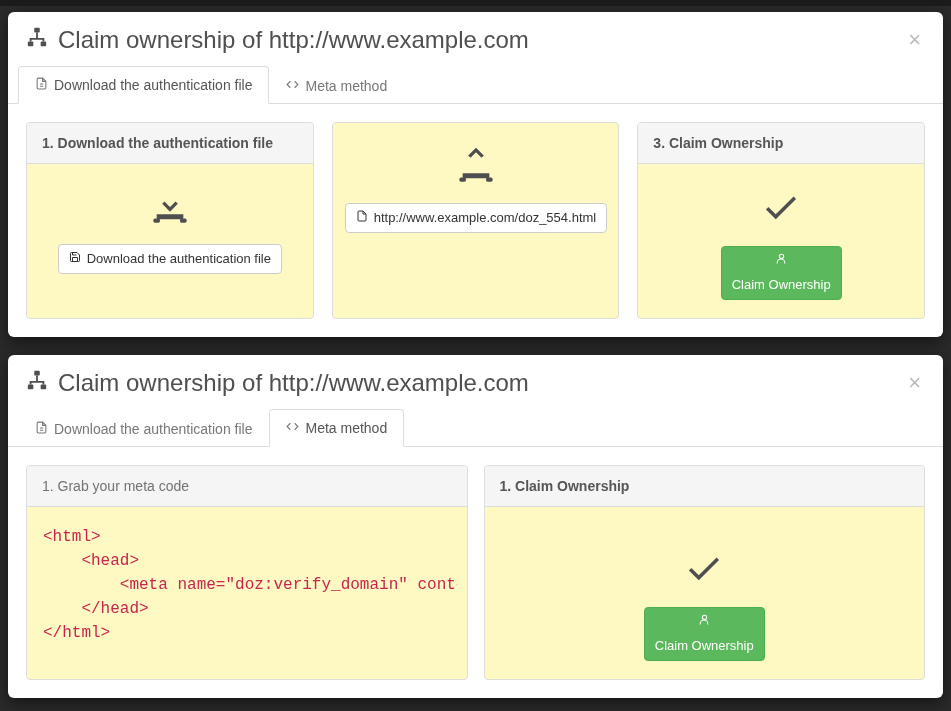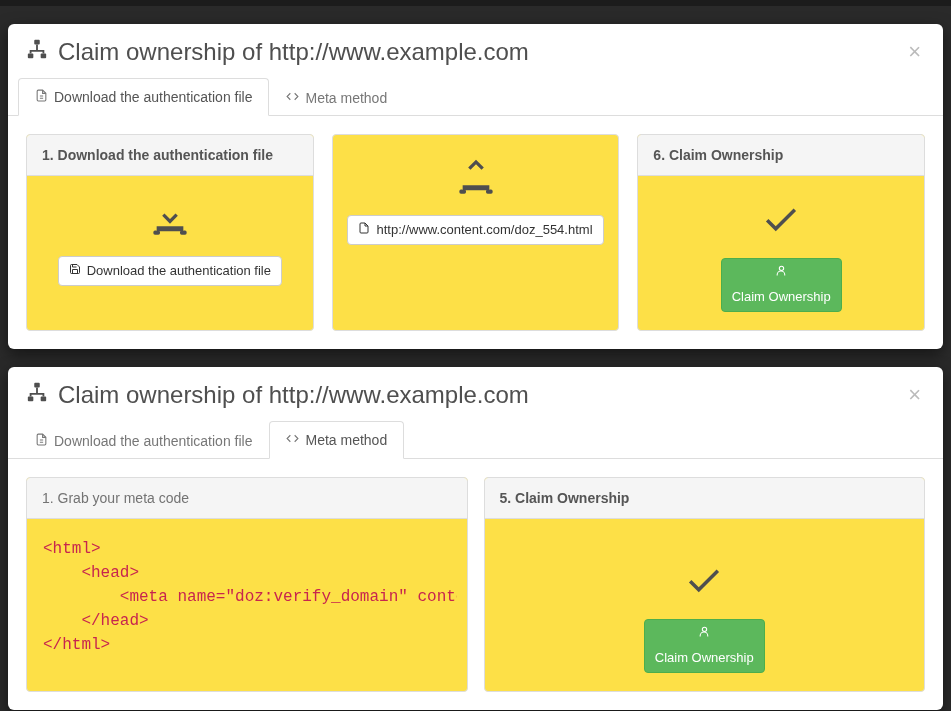--- a/index.html
+++ b/index.html
@@ -1,20 +1,20 @@
 <!DOCTYPE html>
 <html><head>
 <meta charset="utf-8">
 <style>
   * { box-sizing: border-box; margin: 0; padding: 0; }
   html, body { width: 951px; font-family: "Helvetica Neue", Helvetica, Arial, sans-serif; background:#2a2a2a; }
   .modal {
     background:#fff;
     border-radius:6px;
-    margin:18px 8px 18px 8px;
+    margin:6px 8px 18px 8px;
     box-shadow:0 5px 15px rgba(0,0,0,.5);
     overflow:hidden;
   }
   .modal-header {
     padding:14px 18px 12px 18px;
     display:flex;
     align-items:center;
     justify-content:space-between;
   }
   .modal-title {
@@ -60,21 +60,21 @@
   }
   .tab:not(.active){ color:#777; }
   .tab .tab-icon { color:#777; }
   .modal-body { padding:18px; }
   .row3 { display:flex; gap:18px; }
   .panel {
     flex:1;
     border:1px solid #ddd;
     border-radius:4px;
     overflow:hidden;
-    background:#fde047;
+    background:#fef9c3;
   }
   .panel-heading {
     background:#f5f5f5;
     border-bottom:1px solid #ddd;
     padding:12px 15px;
     font-weight:700;
     color:#555;
     font-size:14px;
   }
   .panel-body {
@@ -208,27 +208,27 @@
                   <rect x="18" y="19.5" width="4" height="2.5" rx="1"></rect>
                 </svg>
           </span><br>
           <span class="btn btn-default">
             <span>
               <svg width="12" height="12" viewBox="0 0 24 24" fill="none" stroke="currentColor" stroke-width="2">
                     <path d="M14 2H6a2 2 0 0 0-2 2v16a2 2 0 0 0 2 2h12a2 2 0 0 0 2-2V8z"></path>
                     <polyline points="14 2 14 8 20 8"></polyline>
                   </svg>
             </span>
-            <span>http://www.content.com/doz_554.html</span>
+            <span>http://www.example.com/doz_554.html</span>
           </span>
         </div>
       </div>
 
       <div class="panel">
-        <div class="panel-heading">6. Claim Ownership</div>
+        <div class="panel-heading">3. Claim Ownership</div>
         <div class="panel-body">
           <span class="big-icon">
             <svg width="42" height="42" viewBox="0 0 24 24" fill="currentColor">
                   <path d="M9 16.2 4.8 12l-1.4 1.4L9 19 20.6 7.4 19.2 6z"></path>
                 </svg>
           </span><br>
           <span class="btn btn-success">
             <span>
               <svg width="13" height="13" viewBox="0 0 24 24" fill="none" stroke="currentColor" stroke-width="2">
                     <circle cx="12" cy="8" r="4"></circle>
@@ -288,21 +288,21 @@
         <div class="panel-heading muted">1. Grab your meta code</div>
         <div class="panel-body" style="text-align:left; padding:14px 10px 18px 10px;">
           <div class="code-box">&lt;html&gt;
     &lt;head&gt;
         &lt;meta name="doz:verify_domain" content="aa145a8a9355ad4057fd15503dac80d19216f1dd"&gt;
     &lt;/head&gt;
 &lt;/html&gt;</div>
         </div>
       </div>
       <div class="panel" style="flex:1">
-        <div class="panel-heading">5. Claim Ownership</div>
+        <div class="panel-heading">1. Claim Ownership</div>
         <div class="panel-body" style="padding-top:40px;">
           <span class="big-icon">
             <svg width="42" height="42" viewBox="0 0 24 24" fill="currentColor">
                   <path d="M9 16.2 4.8 12l-1.4 1.4L9 19 20.6 7.4 19.2 6z"></path>
                 </svg>
           </span><br>
           <span class="btn btn-success">
             <span>
               <svg width="13" height="13" viewBox="0 0 24 24" fill="none" stroke="currentColor" stroke-width="2">
                     <circle cx="12" cy="8" r="4"></circle>

